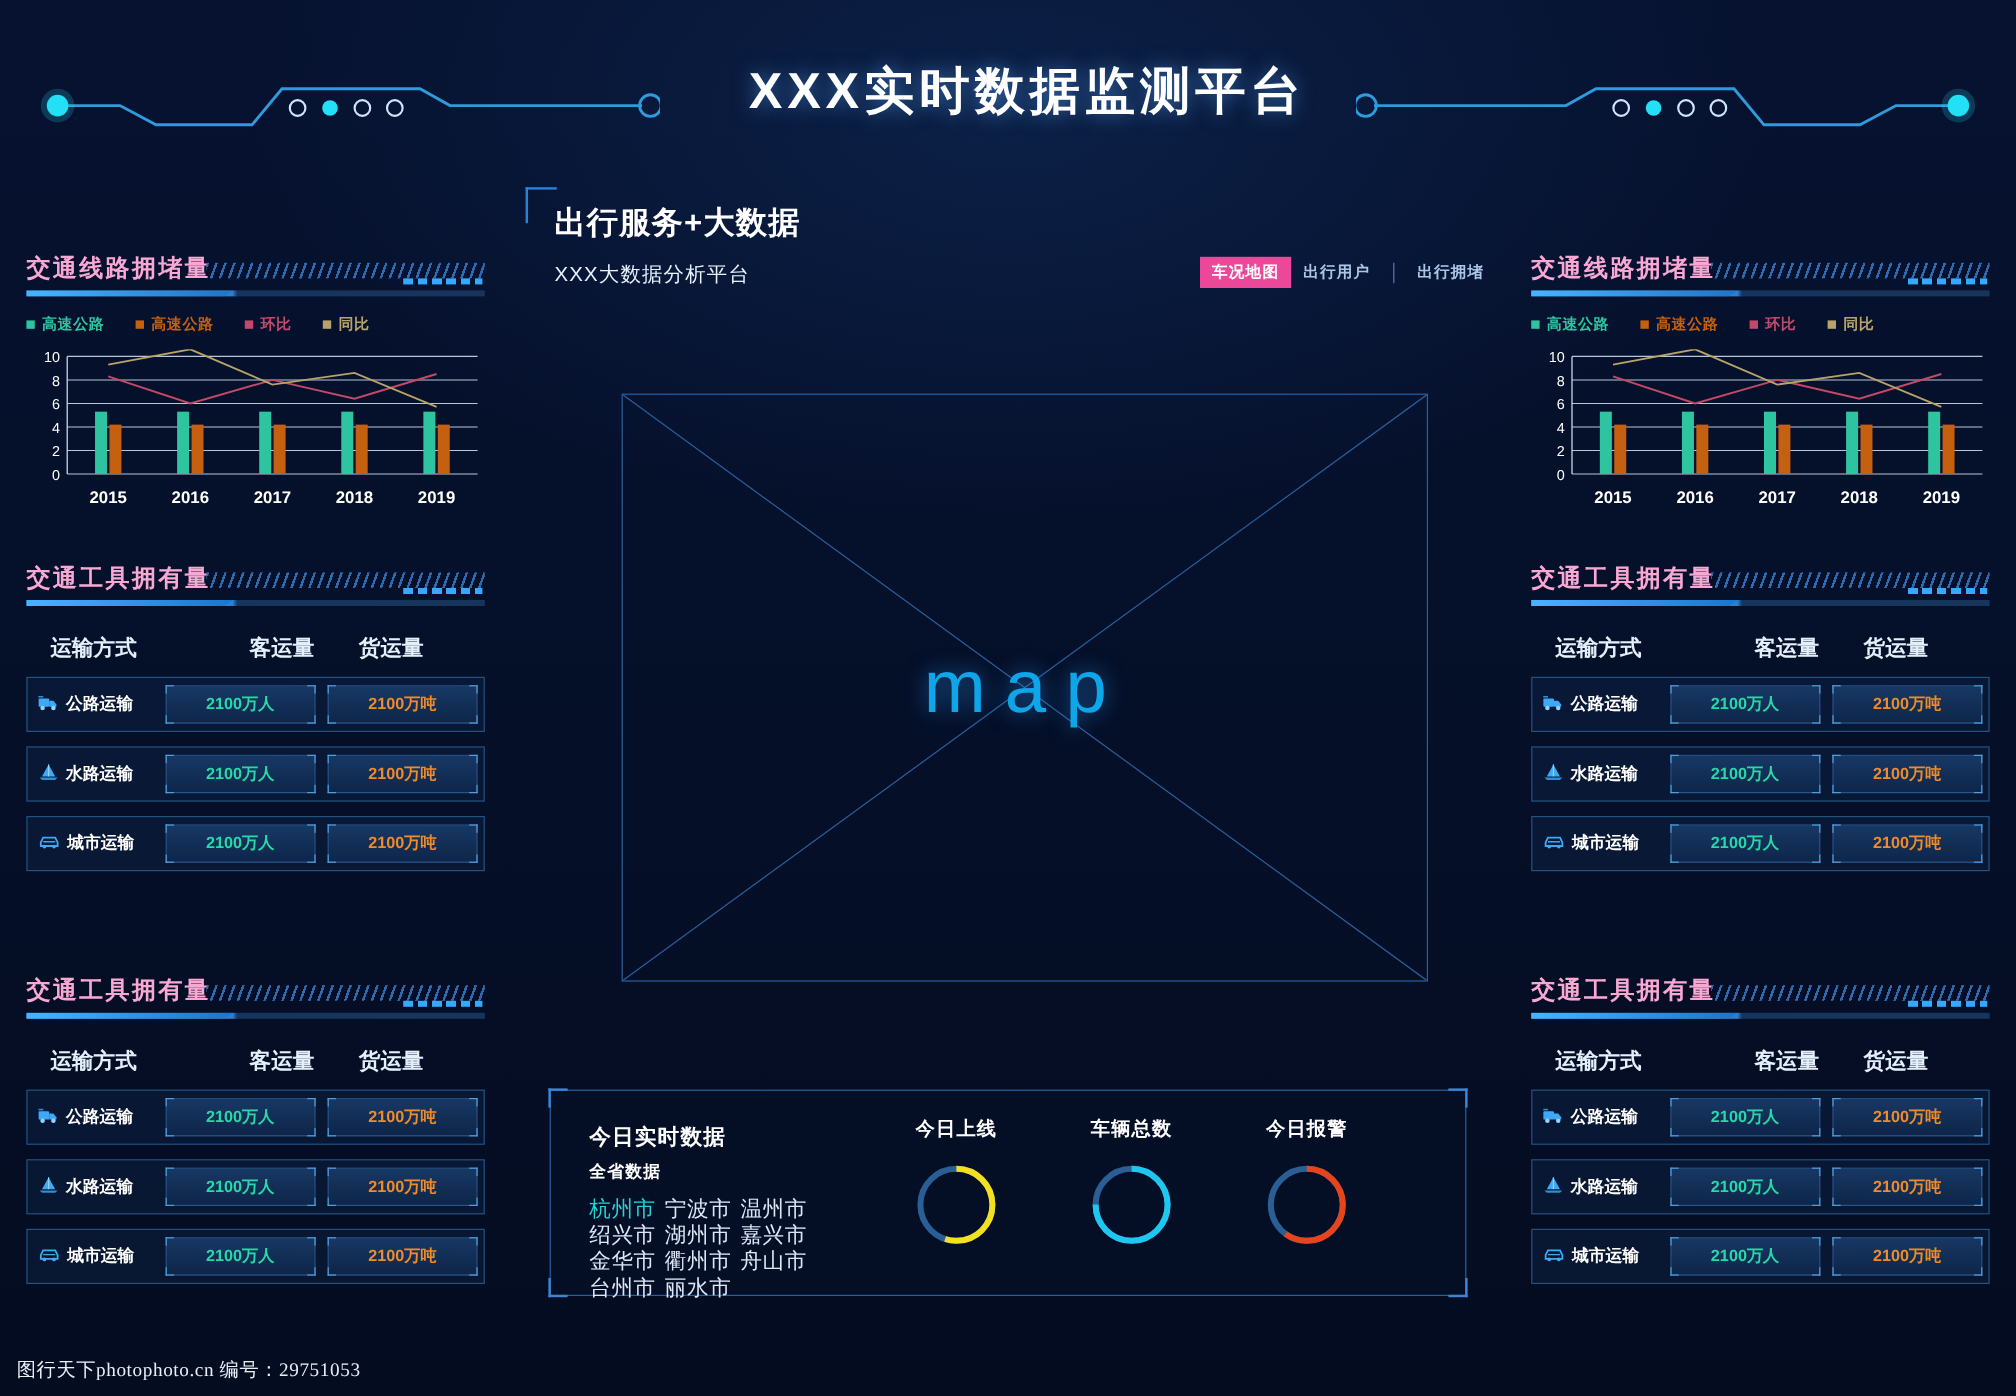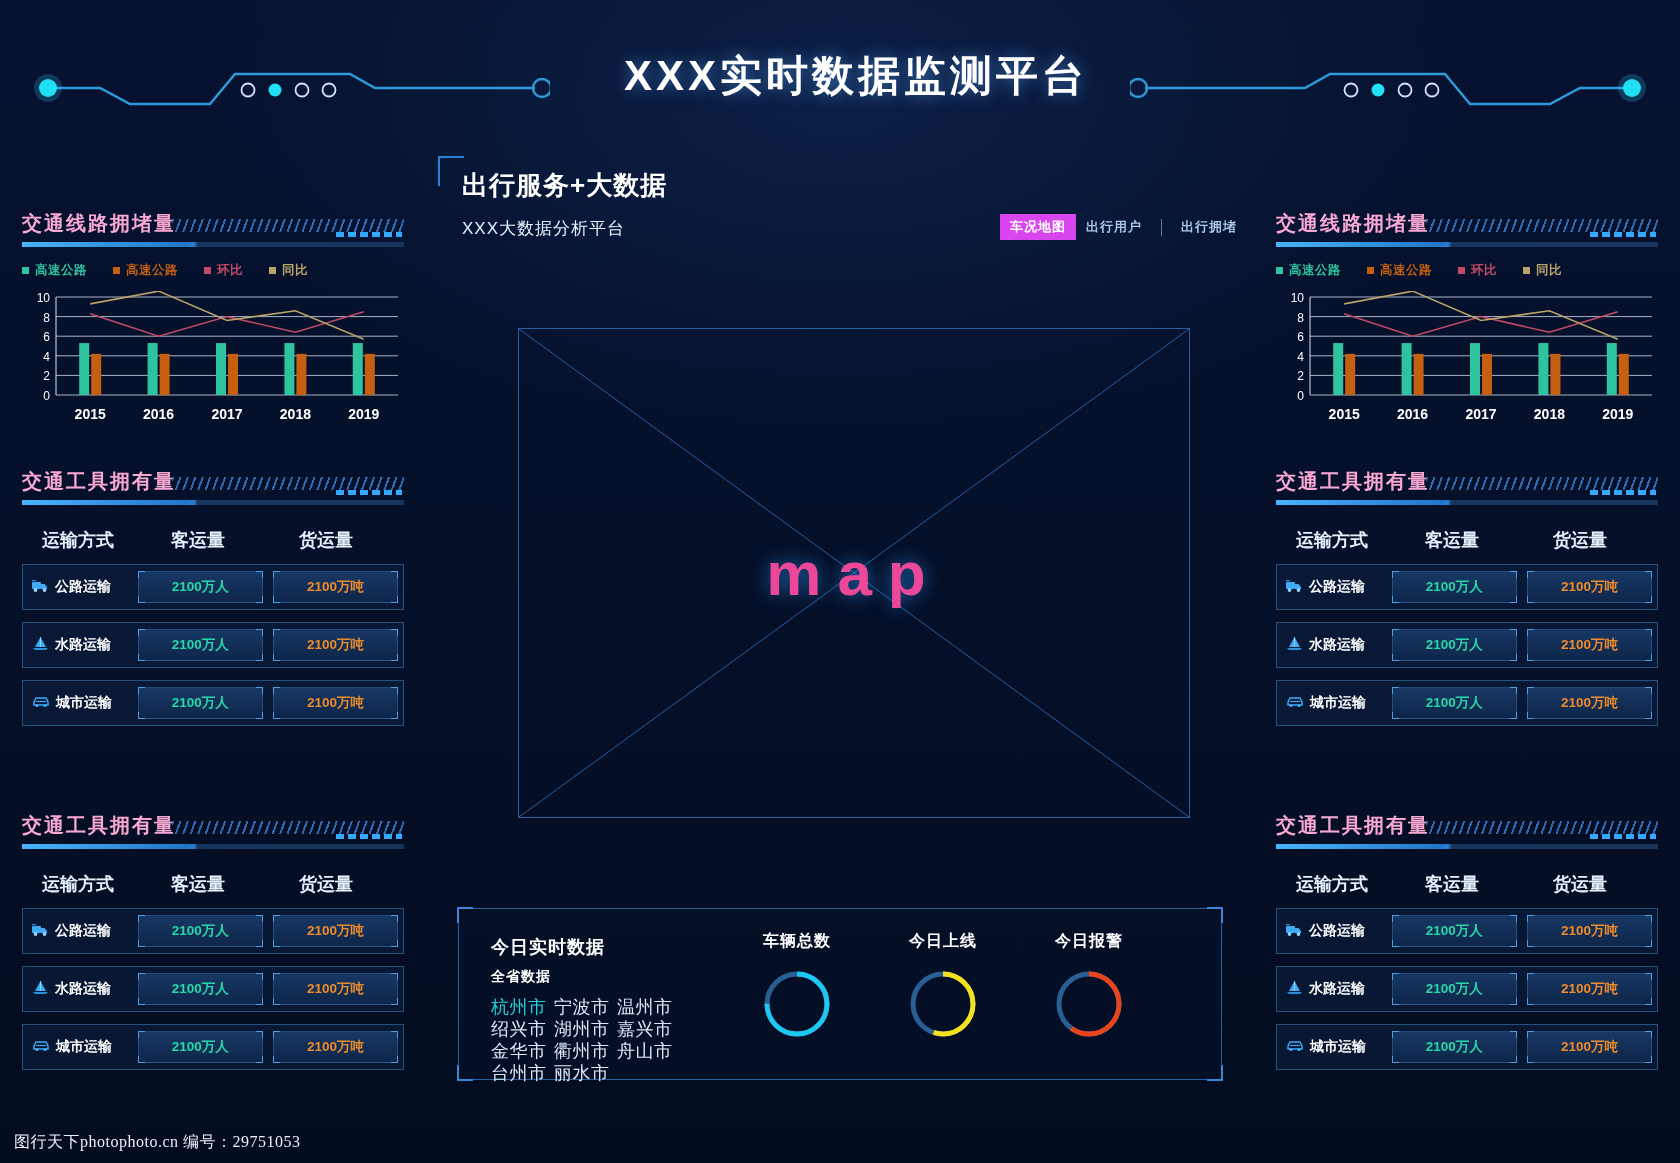--- a/index.html
+++ b/index.html
@@ -34,21 +34,21 @@
   }
   .sub-main { font-size:26px; font-weight:bold; color:#ffffff; letter-spacing:1px; }
   .sub-sec  { font-size:17px; color:#e8f1ff; margin-top:14px; letter-spacing:1px; }
 
   
   .nav { position:absolute; left:1000px; top:216px; display:flex; align-items:center; height:22px; }
   .nav-btn {
     font-size:13px; padding:4px 10px; color:#a9c6e8; letter-spacing:1px;
     font-weight:bold; white-space:nowrap;
   }
-  .nav-btn.active { background:#d946ef; color:#ffffff; }
+  .nav-btn.active { background:#ec4899; color:#ffffff; }
   .nav-sep { width:1px; height:17px; background:#5b7ba5; margin:0 9px; }
 
   
   .ptitle { position:relative; height:46px; }
   .ptitle .txt {
     font-size:20px; font-weight:bold; color:#f9a8d4; letter-spacing:2px;
     position:absolute; left:0; top:0; white-space:nowrap;
   }
   .ptitle .hatch {
     position:absolute; left:150px; right:0; top:9px; height:13px;
@@ -73,21 +73,21 @@
   .lg { display:flex; align-items:center; gap:6px; font-size:12.5px; font-weight:bold; letter-spacing:.5px; }
   .lg i { width:7px; height:7px; display:inline-block; }
 
   
   .chart-wrap { position:relative; margin-top:12px; }
   .chart-wrap svg { display:block; }
 
   
   .thead { display:flex; margin-top:14px; font-size:18px; font-weight:bold; color:#e4effc; }
   .thead .c0 { width:112px; text-align:center; }
-  .thead .c1 { width:128px; text-align:center; }
+  .thead .c1 { width:128px; text-align:right; }
   .thead .c2 { width:128px; text-align:center; }
   .trow {
     display:flex; align-items:center; height:46px; margin-top:12px;
     border:1px solid #24527f; background:rgba(14,38,74,.42);
   }
   .tcell-mode {
     width:112px; display:flex; align-items:center; gap:6px; padding-left:9px;
     font-size:14px; font-weight:bold; color:#ffffff; white-space:nowrap;
   }
   .tcell-mode svg { flex:none; }
@@ -112,23 +112,22 @@
   .sec { position:absolute; width:382px; }
 
   
   .map {
     position:absolute; left:518px; top:328px; width:672px; height:490px;
     border:1px solid #2a5f9f;
   }
   .map svg { display:block; }
   .map .label {
     position:absolute; left:0; right:0; top:50%; transform:translateY(-50%);
-    text-align:center; font-size:62px; color:#ec4899; letter-spacing:16px;
+    text-align:center; font-size:62px; color:#0ea5e9; letter-spacing:16px;
     text-shadow:0 0 18px rgba(45,156,255,.6);
-    font-weight:bold;
   }
 
   
   .bpanel {
     position:absolute; left:458px; top:908px; width:764px; height:172px;
     border:1px solid #2a5f9f; background:rgba(7,20,46,.35);
   }
   .bpanel .bk { position:absolute; width:16px; height:16px; border:2px solid #3c86d8; }
   .bpanel .bk1 { left:-2px; top:-2px; border-right:0; border-bottom:0; }
   .bpanel .bk2 { right:-2px; top:-2px; border-left:0; border-bottom:0; }
@@ -577,31 +576,31 @@
         <span>金华市</span>
         <span>衢州市</span>
         <span>舟山市</span>
         <span>台州市</span>
         <span>丽水市</span>
       </div>
   </div>
 
   <div class="gauges js-gauges">
       <div class="gauge">
+        <div class="gl">今日上线</div>
+        <svg width="76" height="76" viewBox="0 0 76 76">
+          <circle cx="38" cy="38" r="30" fill="none" stroke="#2a5f96" stroke-width="5"></circle>
+          <circle cx="38" cy="38" r="30" fill="none" stroke="#f5e01e" stroke-width="5" stroke-dasharray="103.67255756846316 188.49555921538757" transform="rotate(-90 38 38)"></circle>
+        </svg>
+      </div>
+      <div class="gauge">
         <div class="gl">车辆总数</div>
         <svg width="76" height="76" viewBox="0 0 76 76">
           <circle cx="38" cy="38" r="30" fill="none" stroke="#2a5f96" stroke-width="5"></circle>
           <circle cx="38" cy="38" r="30" fill="none" stroke="#1ec7f0" stroke-width="5" stroke-dasharray="141.37166941154067 188.49555921538757" transform="rotate(-90 38 38)"></circle>
-        </svg>
-      </div>
-      <div class="gauge">
-        <div class="gl">今日上线</div>
-        <svg width="76" height="76" viewBox="0 0 76 76">
-          <circle cx="38" cy="38" r="30" fill="none" stroke="#2a5f96" stroke-width="5"></circle>
-          <circle cx="38" cy="38" r="30" fill="none" stroke="#f5e01e" stroke-width="5" stroke-dasharray="103.67255756846316 188.49555921538757" transform="rotate(-90 38 38)"></circle>
         </svg>
       </div>
       <div class="gauge">
         <div class="gl">今日报警</div>
         <svg width="76" height="76" viewBox="0 0 76 76">
           <circle cx="38" cy="38" r="30" fill="none" stroke="#2a5f96" stroke-width="5"></circle>
           <circle cx="38" cy="38" r="30" fill="none" stroke="#e8441c" stroke-width="5" stroke-dasharray="113.09733552923255 188.49555921538757" transform="rotate(-90 38 38)"></circle>
         </svg>
       </div>
     </div>

